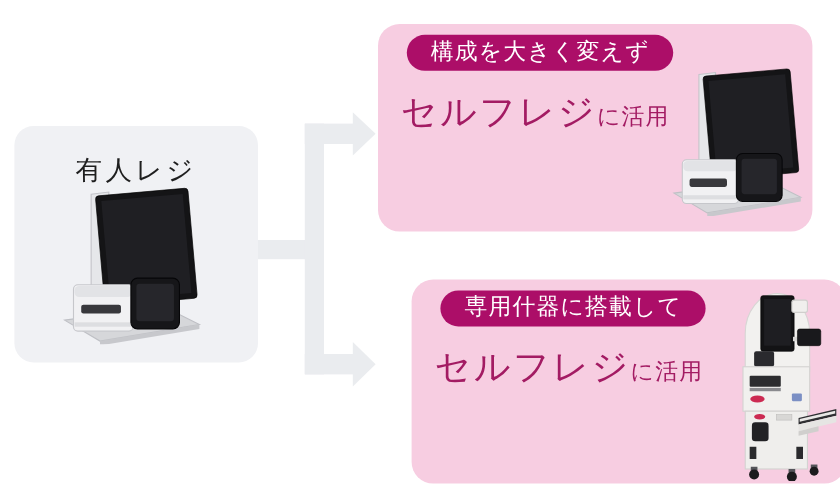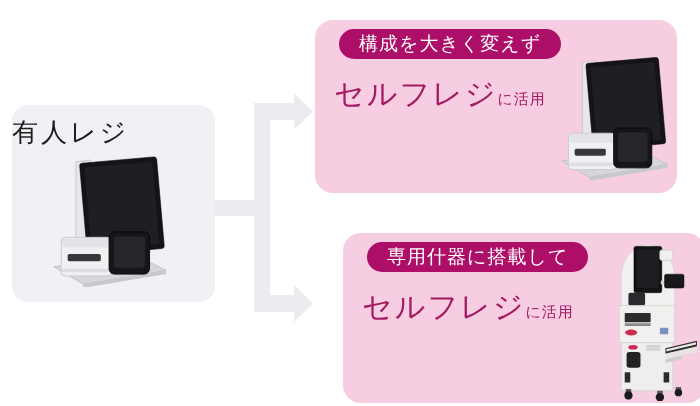--- a/index.html
+++ b/index.html
@@ -26,23 +26,23 @@
 
   
   .source-box {
     position: absolute;
     left: 12px; top: 105px;
     width: 203px; height: 197px;
     background: var(--source-box-bg);
     border-radius: 16px;
   }
   .source-label {
-    margin-top: 10px;
-    text-align: left;
-    font-size: 26px;
+    margin-top: 22px;
+    text-align: center;
+    font-size: 22px;
     letter-spacing: 3px;
     color: var(--source-label-text);
   }
   .source-box .pos-img {
     position: absolute;
     left: 38px; top: 44px;
     width: 120px; height: 138px;
   }
 
   
@@ -81,21 +81,21 @@
   .title {
     position: absolute;
     left: 19px; top: 52px;
     color: var(--title-text);
     font-size: 30px;
     line-height: 44px;
     letter-spacing: 2px;
     white-space: nowrap;
   }
   .title .suffix {
-    font-size: 15px;
+    font-size: 19px;
     letter-spacing: 1px;
   }
 
   .option-top .device-img {
     position: absolute;
     left: 243px; top: 30px;
     width: 113px; height: 130px;
   }
   .option-bottom .device-img {
     position: absolute;

